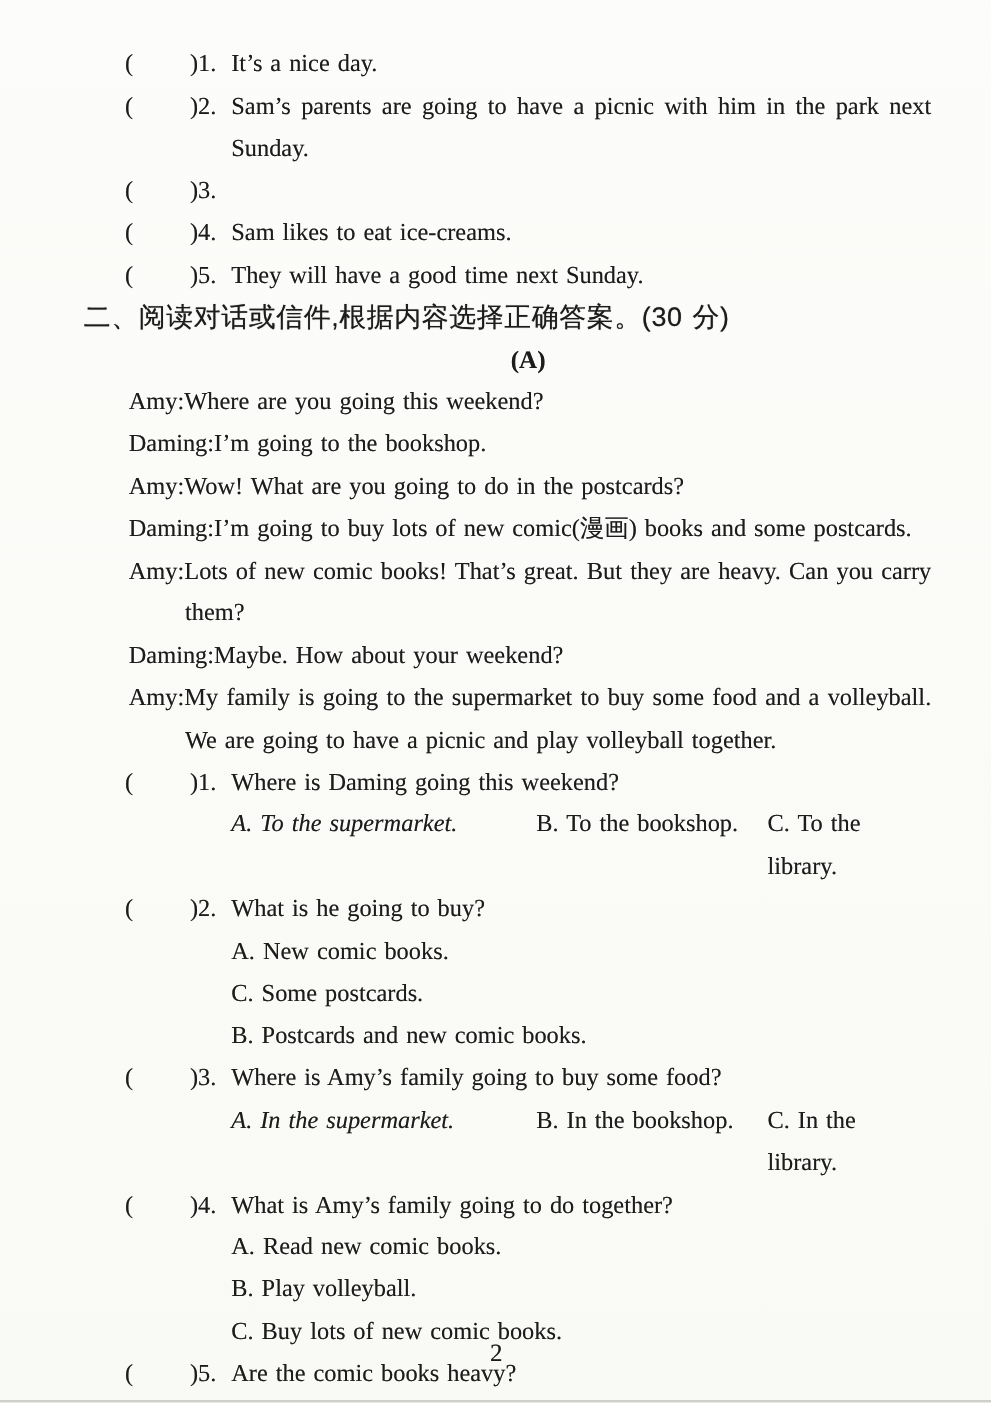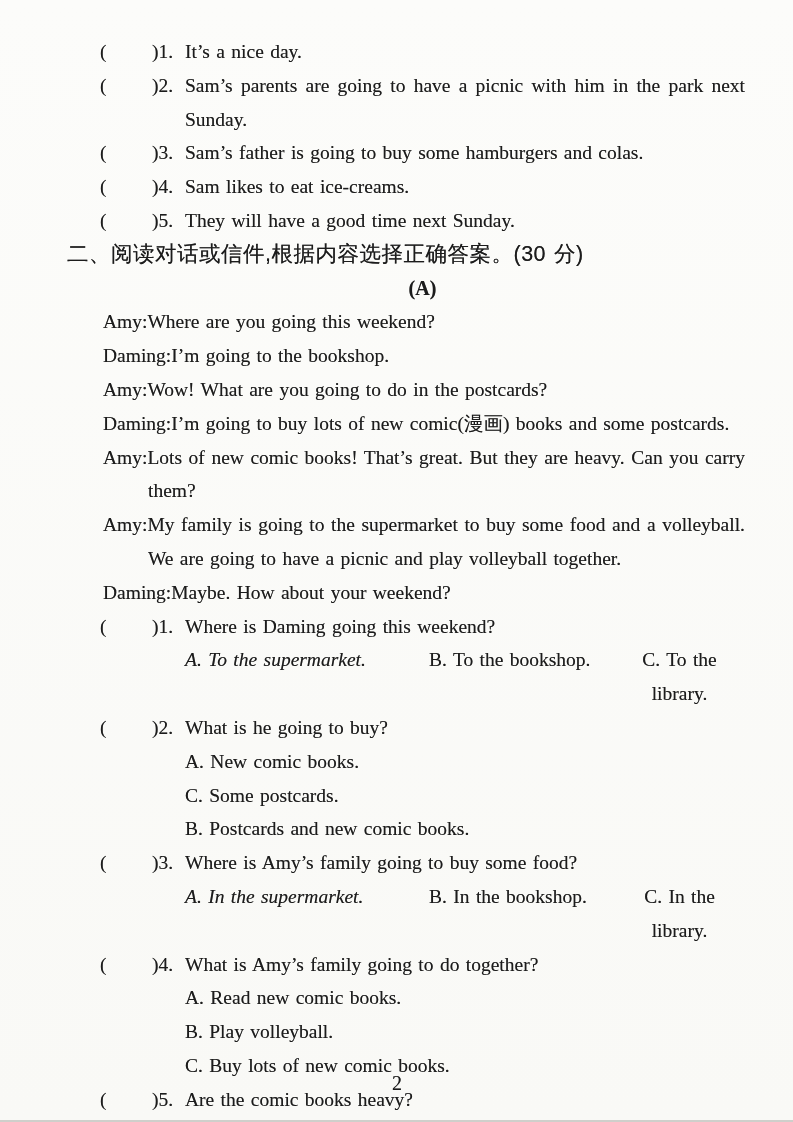--- a/index.html
+++ b/index.html
@@ -48,21 +48,21 @@
     text-align:center;
     line-height:33.8px;
     font-weight:700;
     font-size:20px;
   }
 
   
   .opts-inline { display:flex; padding-left:85px; line-height:33.8px; }
   .opt-a { width:213px; flex:0 0 213px;font-style:italic; }
   .opt-b { width:185px; flex:0 0 185px;margin-left:31px; }
-  .opt-c { flex:1;text-align:center; }
+  .opt-c { flex:1; }
   .opt-stacked { padding-left:85px; line-height:33.8px; }
 
   .pagenum {
     position:absolute;
     left:392px; top:1072px;
     font-size:20px;
     line-height:22px;
   }
   .edge-bottom {
     position:absolute; left:0; right:0; bottom:0;
@@ -81,43 +81,42 @@
       <div class="qtext">It’s a nice day.</div>
     </div>
     <div class="row">
       <span class="paren">(</span>
       <span class="qlabel">)2.</span>
       <div class="qtext">Sam’s parents are going to have a picnic with him in the park next Sunday.</div>
     </div>
     <div class="row">
       <span class="paren">(</span>
       <span class="qlabel">)3.</span>
-      <div class="qtext">Sam’s father is going to buy some hamburgers and colas.</div>
     </div>
     <div class="row">
       <span class="paren">(</span>
       <span class="qlabel">)4.</span>
       <div class="qtext">Sam likes to eat ice-creams.</div>
     </div>
     <div class="row">
       <span class="paren">(</span>
       <span class="qlabel">)5.</span>
       <div class="qtext">They will have a good time next Sunday.</div>
     </div>
 
     <div class="heading">二、阅读对话或信件,根据内容选择正确答案。(30 分)</div>
     <div class="part-label">(A)</div>
 
     <div class="dlg"><span>Amy</span><span>:</span><span>Where are you going this weekend?</span></div>
     <div class="dlg"><span>Daming</span><span>:</span><span>I’m going to the bookshop.</span></div>
     <div class="dlg"><span>Amy</span><span>:</span><span>Wow! What are you going to do in the postcards?</span></div>
     <div class="dlg"><span>Daming</span><span>:</span><span>I’m going to buy lots of new comic(漫画) books and some postcards.</span></div>
     <div class="dlg"><span>Amy</span><span>:</span><span>Lots of new comic books! That’s great. But they are heavy. Can you carry them?</span></div>
+    <div class="dlg"><span>Daming</span><span>:</span><span>Maybe. How about your weekend?</span></div>
     <div class="dlg"><span>Amy</span><span>:</span><span>My family is going to the supermarket to buy some food and a volleyball. We are going to have a picnic and play volleyball together.</span></div>
-    <div class="dlg"><span>Daming</span><span>:</span><span>Maybe. How about your weekend?</span></div>
 
     <div class="row">
       <span class="paren">(</span>
       <span class="qlabel">)1.</span>
       <div class="qtext">Where is Daming going this weekend?</div>
     </div>
     <div class="opts-inline">
       <span class="opt-a">A. To the supermarket.</span>
       <span class="opt-b">B. To the bookshop.</span>
       <span class="opt-c">C. To the library.</span>

